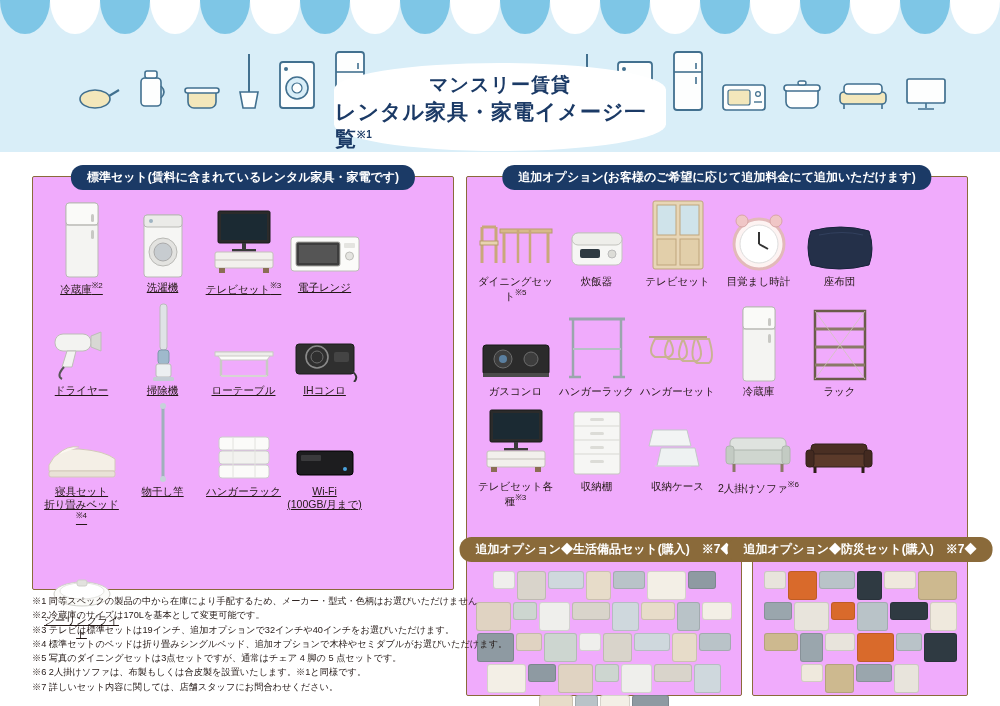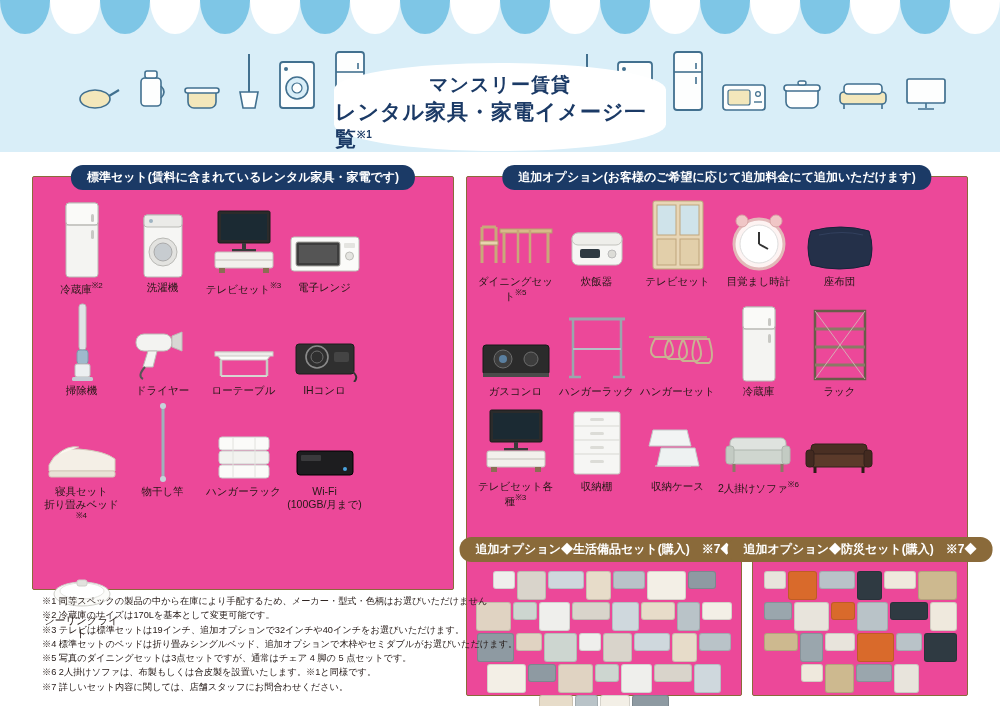--- a/index.html
+++ b/index.html
@@ -67,21 +67,21 @@
   .title-badge .t2 {
     font-size:21px; font-weight:bold; color:#1b3a66; letter-spacing:1px;
     line-height:1.3;
   }
   .title-badge .t2 sup { font-size:10px; }
 
   
   .panel {
     position:absolute;
     border:1.5px solid #8a6a3a;
-    background:#ec4899;
+    background:#f0abfc;
     border-radius:2px;
   }
   .panel-title {
     position:absolute;
     top:-12px; left:50%; transform:translateX(-50%);
     background:#1b3a66;
     color:#ffffff;
     font-size:12px;
     font-weight:bold;
     padding:4px 16px;
@@ -112,39 +112,39 @@
     font-size:10.5px;
     text-align:center;
     line-height:1.25;
     margin-top:2px;
     color:#231815;
     white-space:pre-line;
   }
   .cell .cap sup { font-size:8px; }
 
   
-  #panel-standard .cell { width:81px; margin-bottom:2px; }
+  #panel-standard .cell { width:81px; margin-bottom:2px;text-decoration:underline; }
   #panel-standard .thumb { height:84px; }
   
   #panel-optional .cell { width:81px; margin-bottom:2px; }
   #panel-optional .thumb { height:78px; }
 
   
   .photo-strip {
     position:absolute; left:8px; top:22px; right:8px; bottom:6px;
     display:flex; flex-wrap:wrap; align-content:flex-start; justify-content:center;
     gap:2px;
   }
 
   
   .notes {
     position:absolute; left:32px; top:594px; width:430px;
     font-size:9.2px; line-height:1.55; color:#231815;
   }
-  .notes div { white-space:nowrap;margin-left:10px; }
+  .notes div { white-space:nowrap; }
 </style>
 </head>
 <body>
 
 <div class="banner">
   <div class="scallop">
     <span></span>
       <span></span>
       <span></span>
       <span></span>
@@ -327,39 +327,39 @@
     <rect x="8" y="13" width="44" height="24" rx="2" fill="#3d3d3d" stroke="#a9a9a4"></rect>
     <rect x="11" y="16" width="38" height="18" fill="#555"></rect>
     <rect x="56" y="14" width="11" height="5" rx="1" fill="#e4e4e0"></rect>
     <circle cx="61.5" cy="27" r="4" fill="#e4e4e0" stroke="#bdbdb8"></circle>
           </svg>
         </div>
       <div class="cap">電子レンジ</div>
     </div>
     <div class="cell">
       <div class="thumb">
+          <svg width="66" height="58" viewBox="0 0 66 58">
+    <rect x="6" y="10" width="36" height="17" rx="8" fill="#f3f3f1" stroke="#bdbdb8"></rect>
+    <path d="M42 12 l10 -4 v19 l-10 -4z" fill="#d8d8d4" stroke="#bdbdb8"></path>
+    <path d="M18 27 l-5 16 h10 l4 -16z" fill="#f3f3f1" stroke="#bdbdb8"></path>
+    <path d="M15 43 q-8 9 -2 12" stroke="#555" stroke-width="2" fill="none"></path>
+          </svg>
+        </div>
+      <div class="cap">ドライヤー</div>
+    </div>
+    <div class="cell">
+      <div class="thumb">
           <svg width="34" height="80" viewBox="0 0 34 80">
     <rect x="14" y="2" width="7" height="46" rx="3" fill="#dfe3e6" stroke="#bbb"></rect>
     <rect x="12" y="48" width="11" height="14" rx="3" fill="#9fb9cc" stroke="#7e99ab"></rect>
     <rect x="10" y="62" width="15" height="13" rx="2" fill="#eceff1" stroke="#bbb"></rect>
     <rect x="7" y="75" width="21" height="4" rx="1.5" fill="#c4cdd4"></rect>
           </svg>
         </div>
       <div class="cap">掃除機</div>
-    </div>
-    <div class="cell">
-      <div class="thumb">
-          <svg width="66" height="58" viewBox="0 0 66 58">
-    <rect x="6" y="10" width="36" height="17" rx="8" fill="#f3f3f1" stroke="#bdbdb8"></rect>
-    <path d="M42 12 l10 -4 v19 l-10 -4z" fill="#d8d8d4" stroke="#bdbdb8"></path>
-    <path d="M18 27 l-5 16 h10 l4 -16z" fill="#f3f3f1" stroke="#bdbdb8"></path>
-    <path d="M15 43 q-8 9 -2 12" stroke="#555" stroke-width="2" fill="none"></path>
-          </svg>
-        </div>
-      <div class="cap">ドライヤー</div>
     </div>
     <div class="cell">
       <div class="thumb">
           <svg width="70" height="44" viewBox="0 0 70 44">
     <path d="M6 14 h58 l-6 8 h-46z" fill="#fcfcfa" stroke="#c9c9c4"></path>
     <rect x="6" y="14" width="58" height="4" fill="#ededea" stroke="#c9c9c4"></rect>
     <path d="M12 22 v16 M58 22 v16" stroke="#c9c9c4" stroke-width="2.5"></path>
     <path d="M12 38 h46" stroke="#d6d6d2" stroke-width="2"></path>
           </svg>
         </div>

